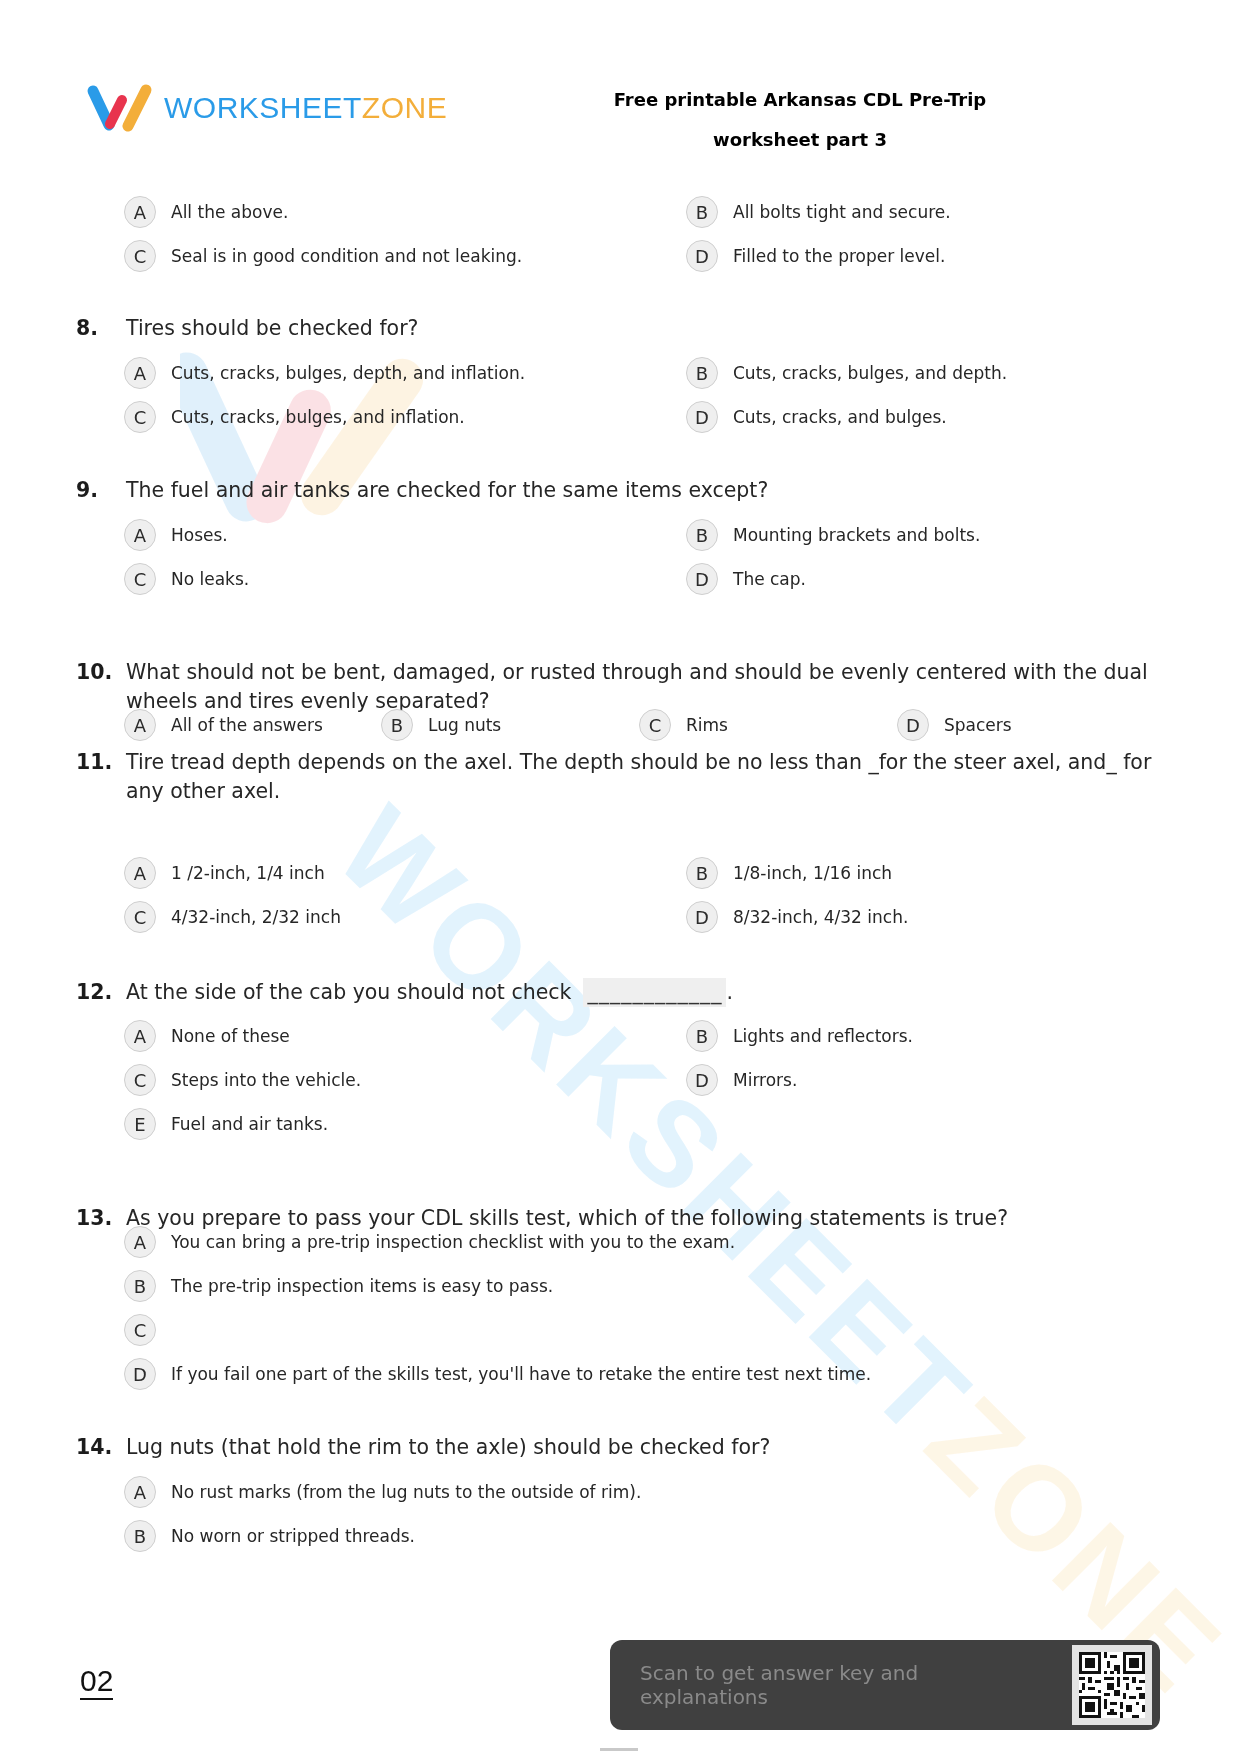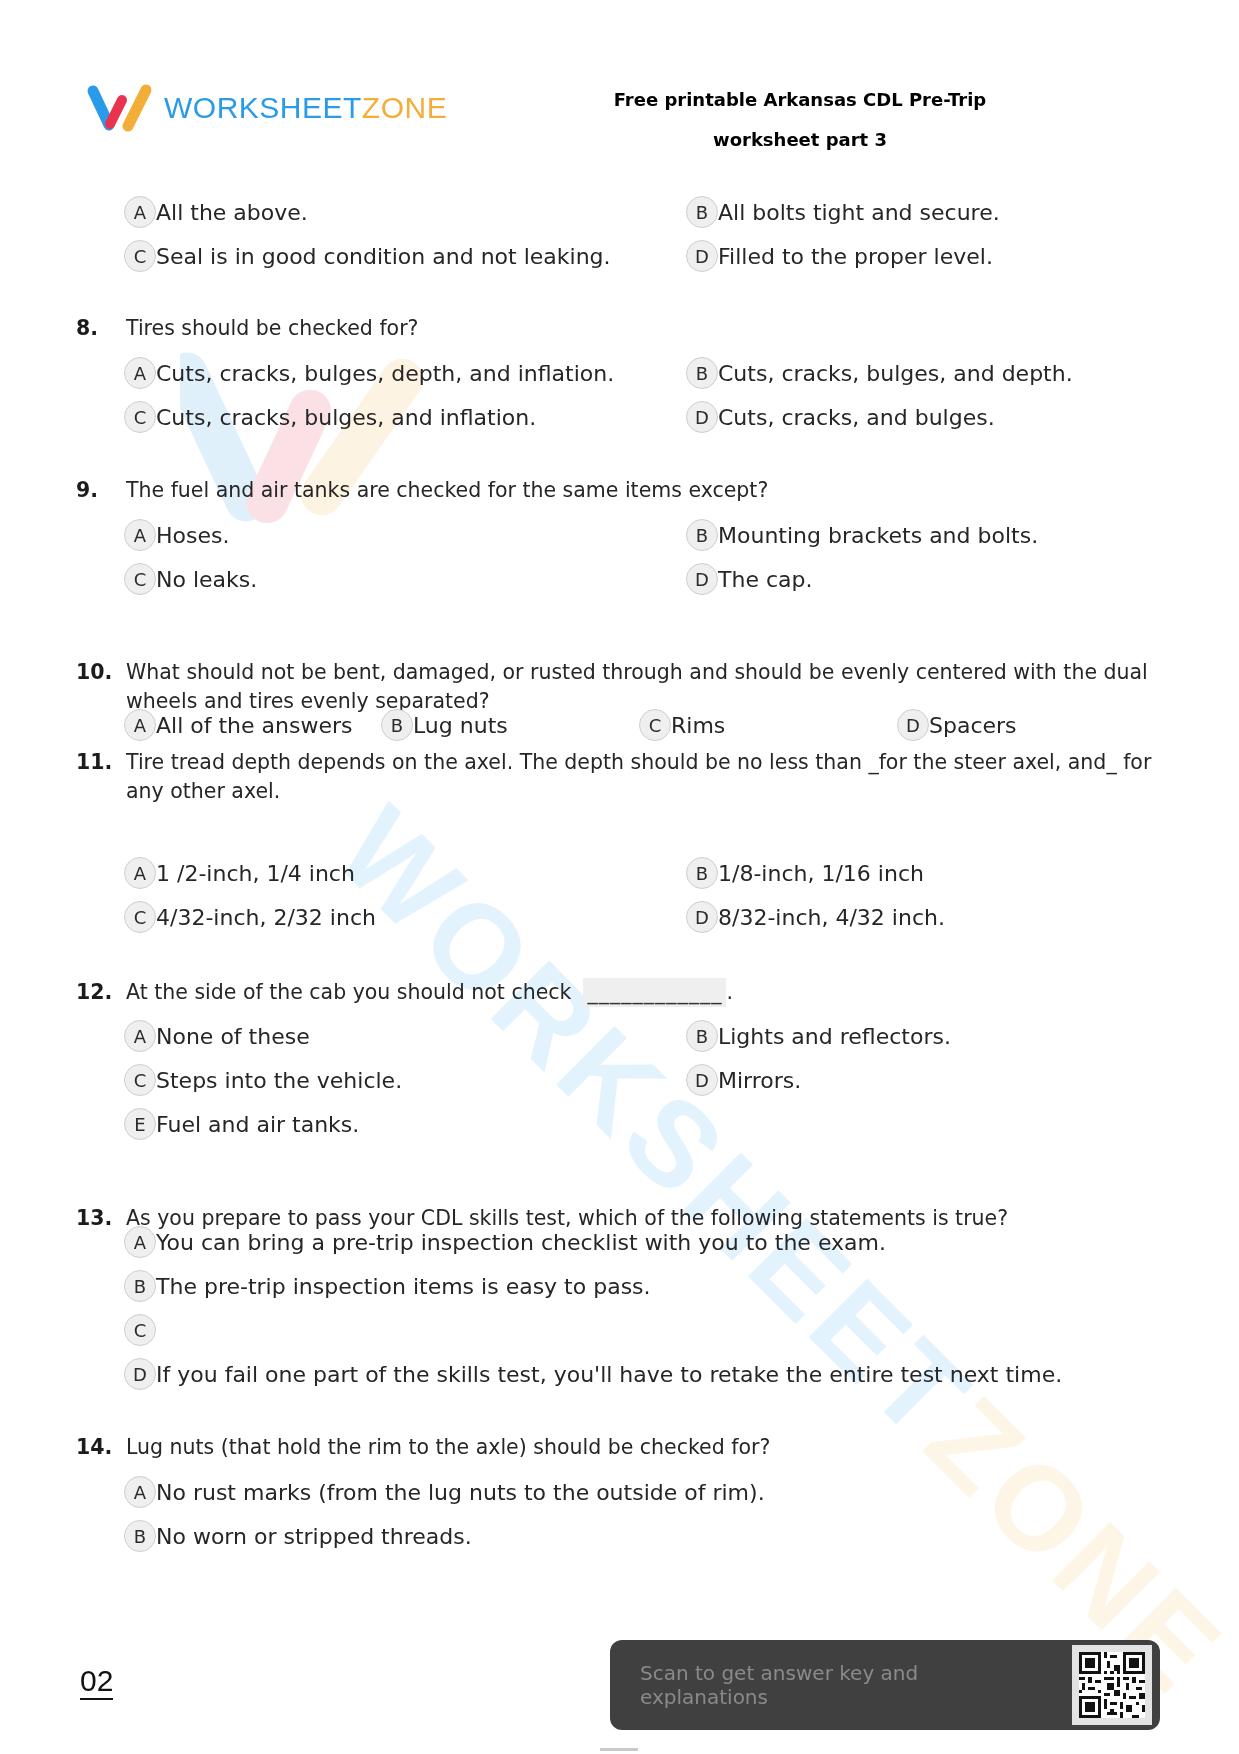--- a/index.html
+++ b/index.html
@@ -36,21 +36,21 @@
   .q-head { position: absolute; left: 76px; font-size: 20.5px; line-height: 29px; display: flex; }
   .q-num { width: 50px; font-weight: 700; color: #1c1c1c; }
   .q-text { width: 1030px; color: #262626; }
   .opt { position: absolute; display: flex; align-items: center; height: 34px; }
   .badge {
     width: 32px; height: 32px; border-radius: 50%;
     background: #efefef; border: 1px solid #cfcfcf; box-sizing: border-box;
     display: flex; align-items: center; justify-content: center;
     font-size: 18px; color: #2b2b2b; flex: 0 0 auto;
   }
-  .opt-text { font-size: 22px; color: #262626; white-space: nowrap; }
+  .opt-text { margin-left: 15px; font-size: 17px; color: #262626; white-space: nowrap; }
   .blank {
     display: inline-block; background: #efefef; padding: 0 4px; margin-left: 12px; letter-spacing: 1px; color: #333;
   }
 
   .footer-page {
     position: absolute; left: 80px; top: 1664px; font-family: "Liberation Sans", sans-serif;
     font-weight: 400; font-size: 30px; color: #111; border-bottom: 2px solid #111; line-height: 34px;
   }
   .scan-box {
     position: absolute; left: 610px; top: 1640px; width: 550px; height: 90px;

